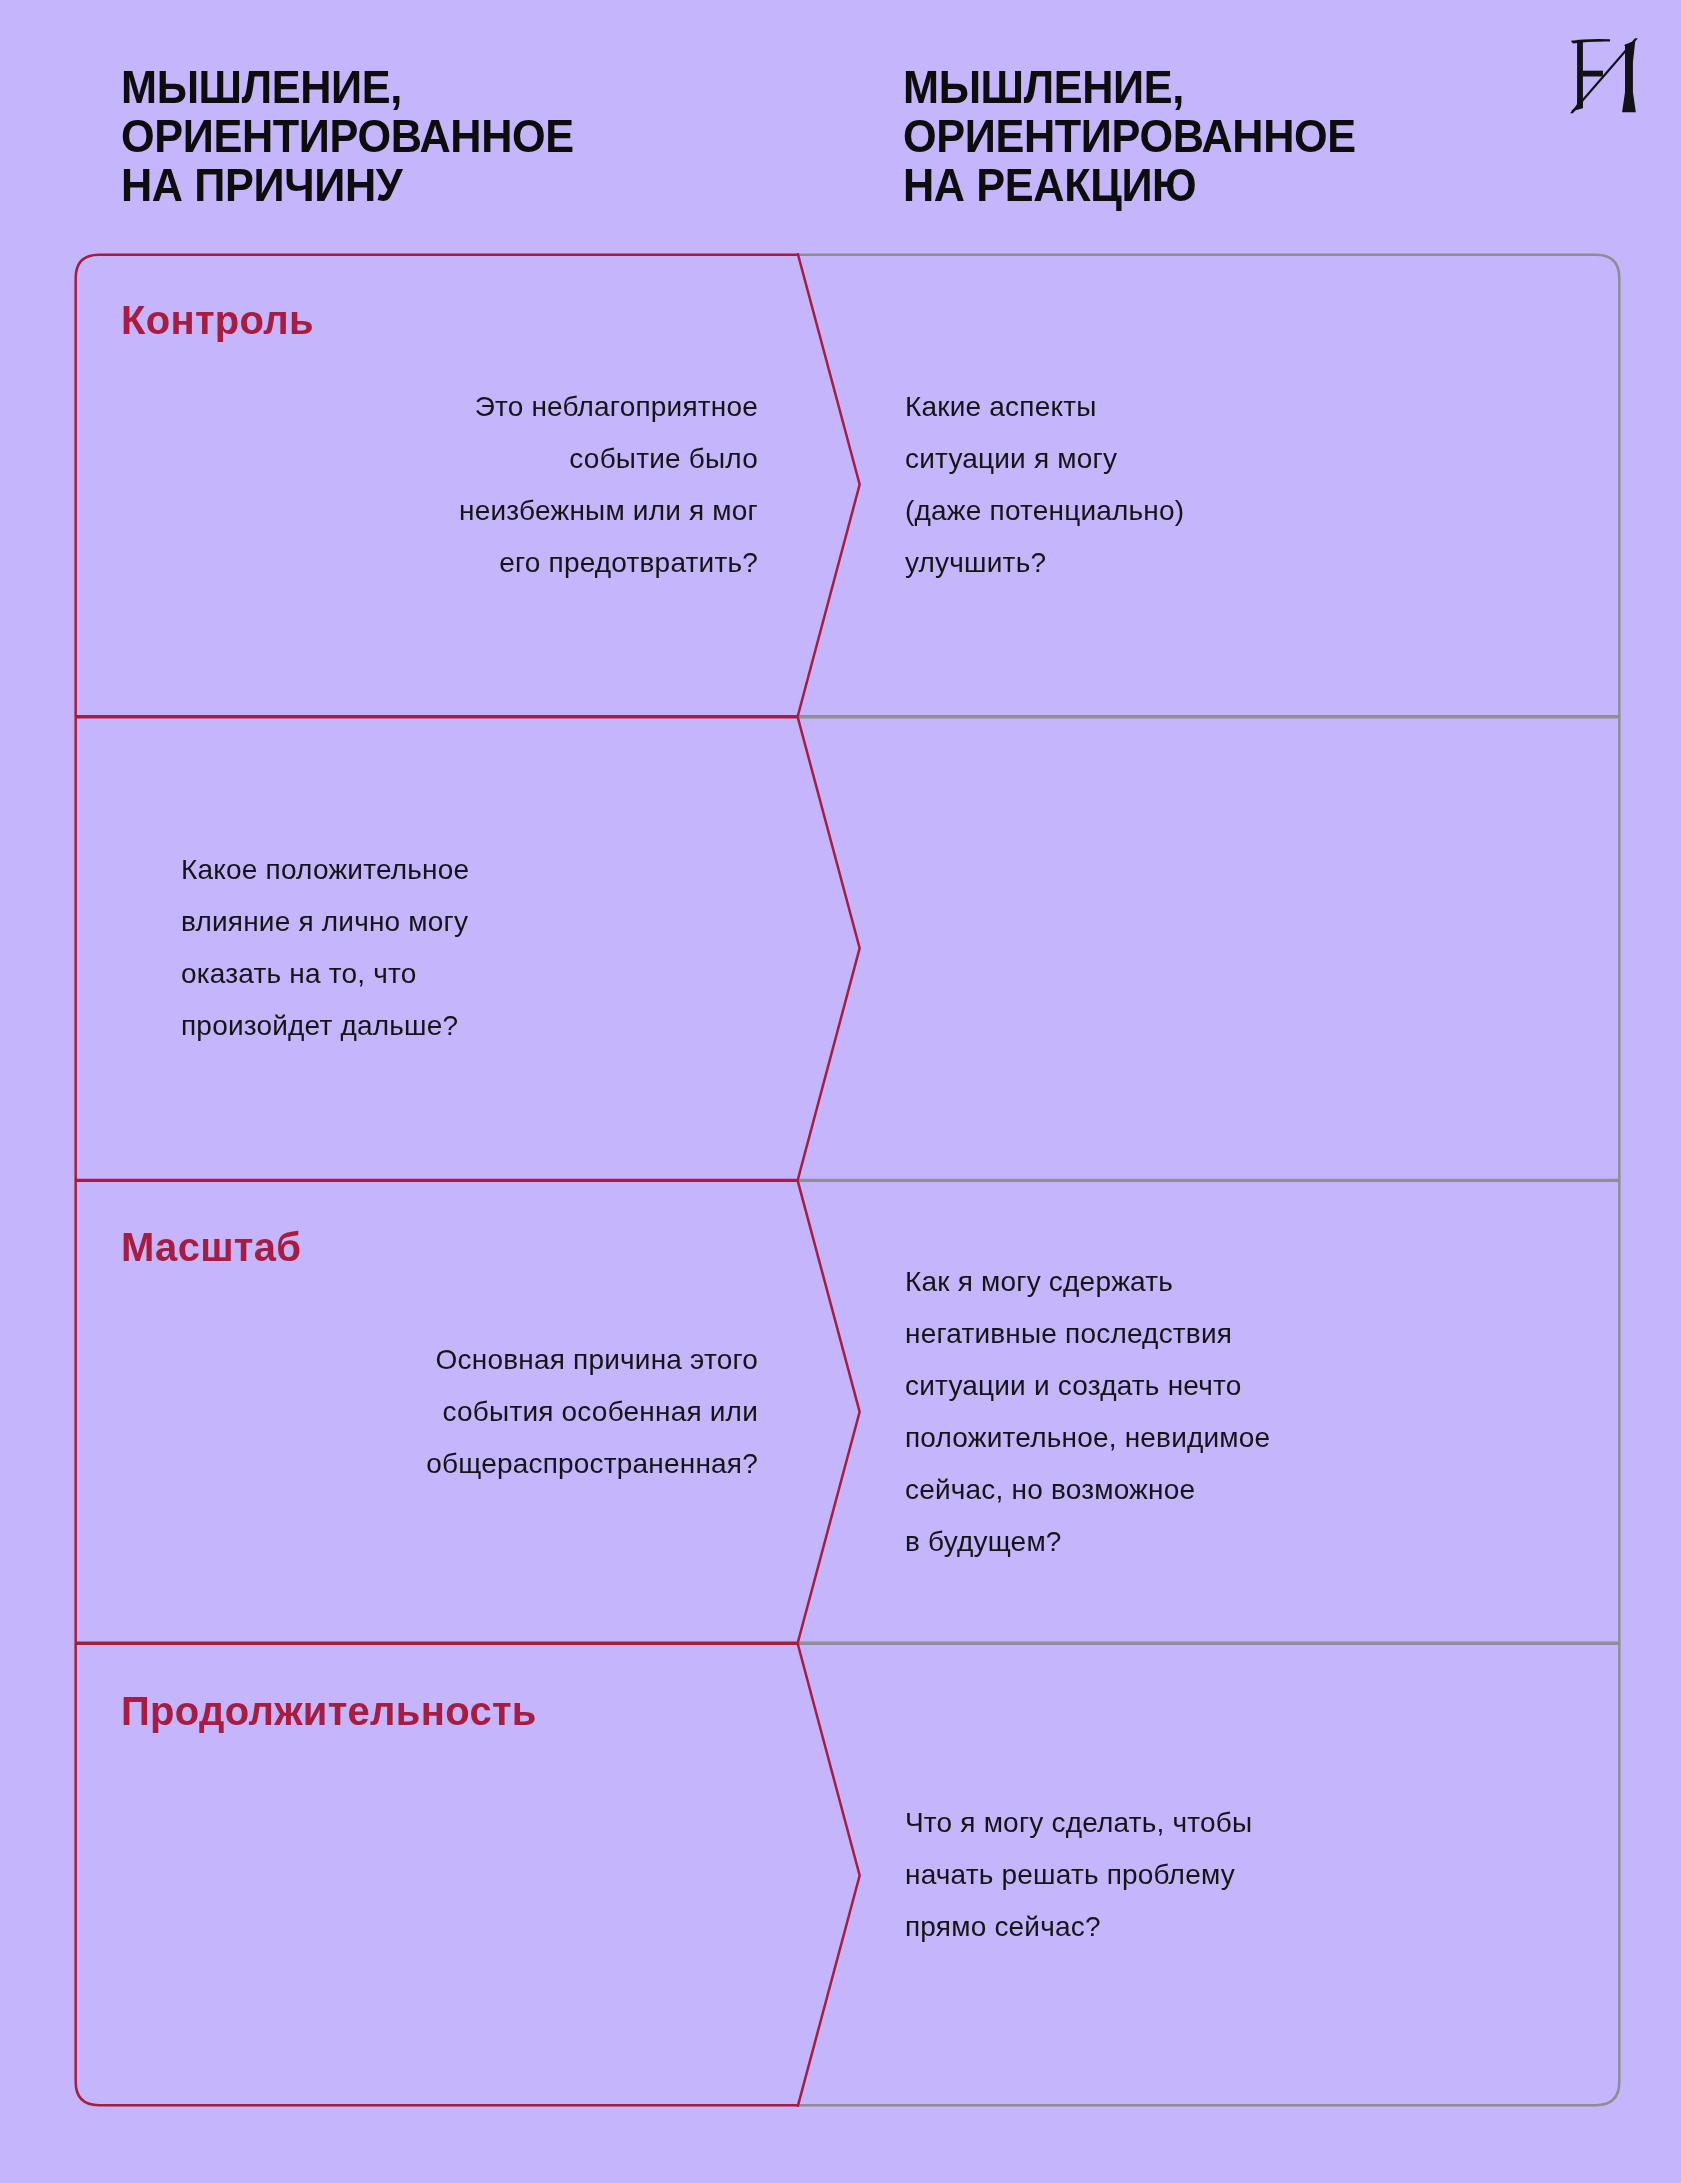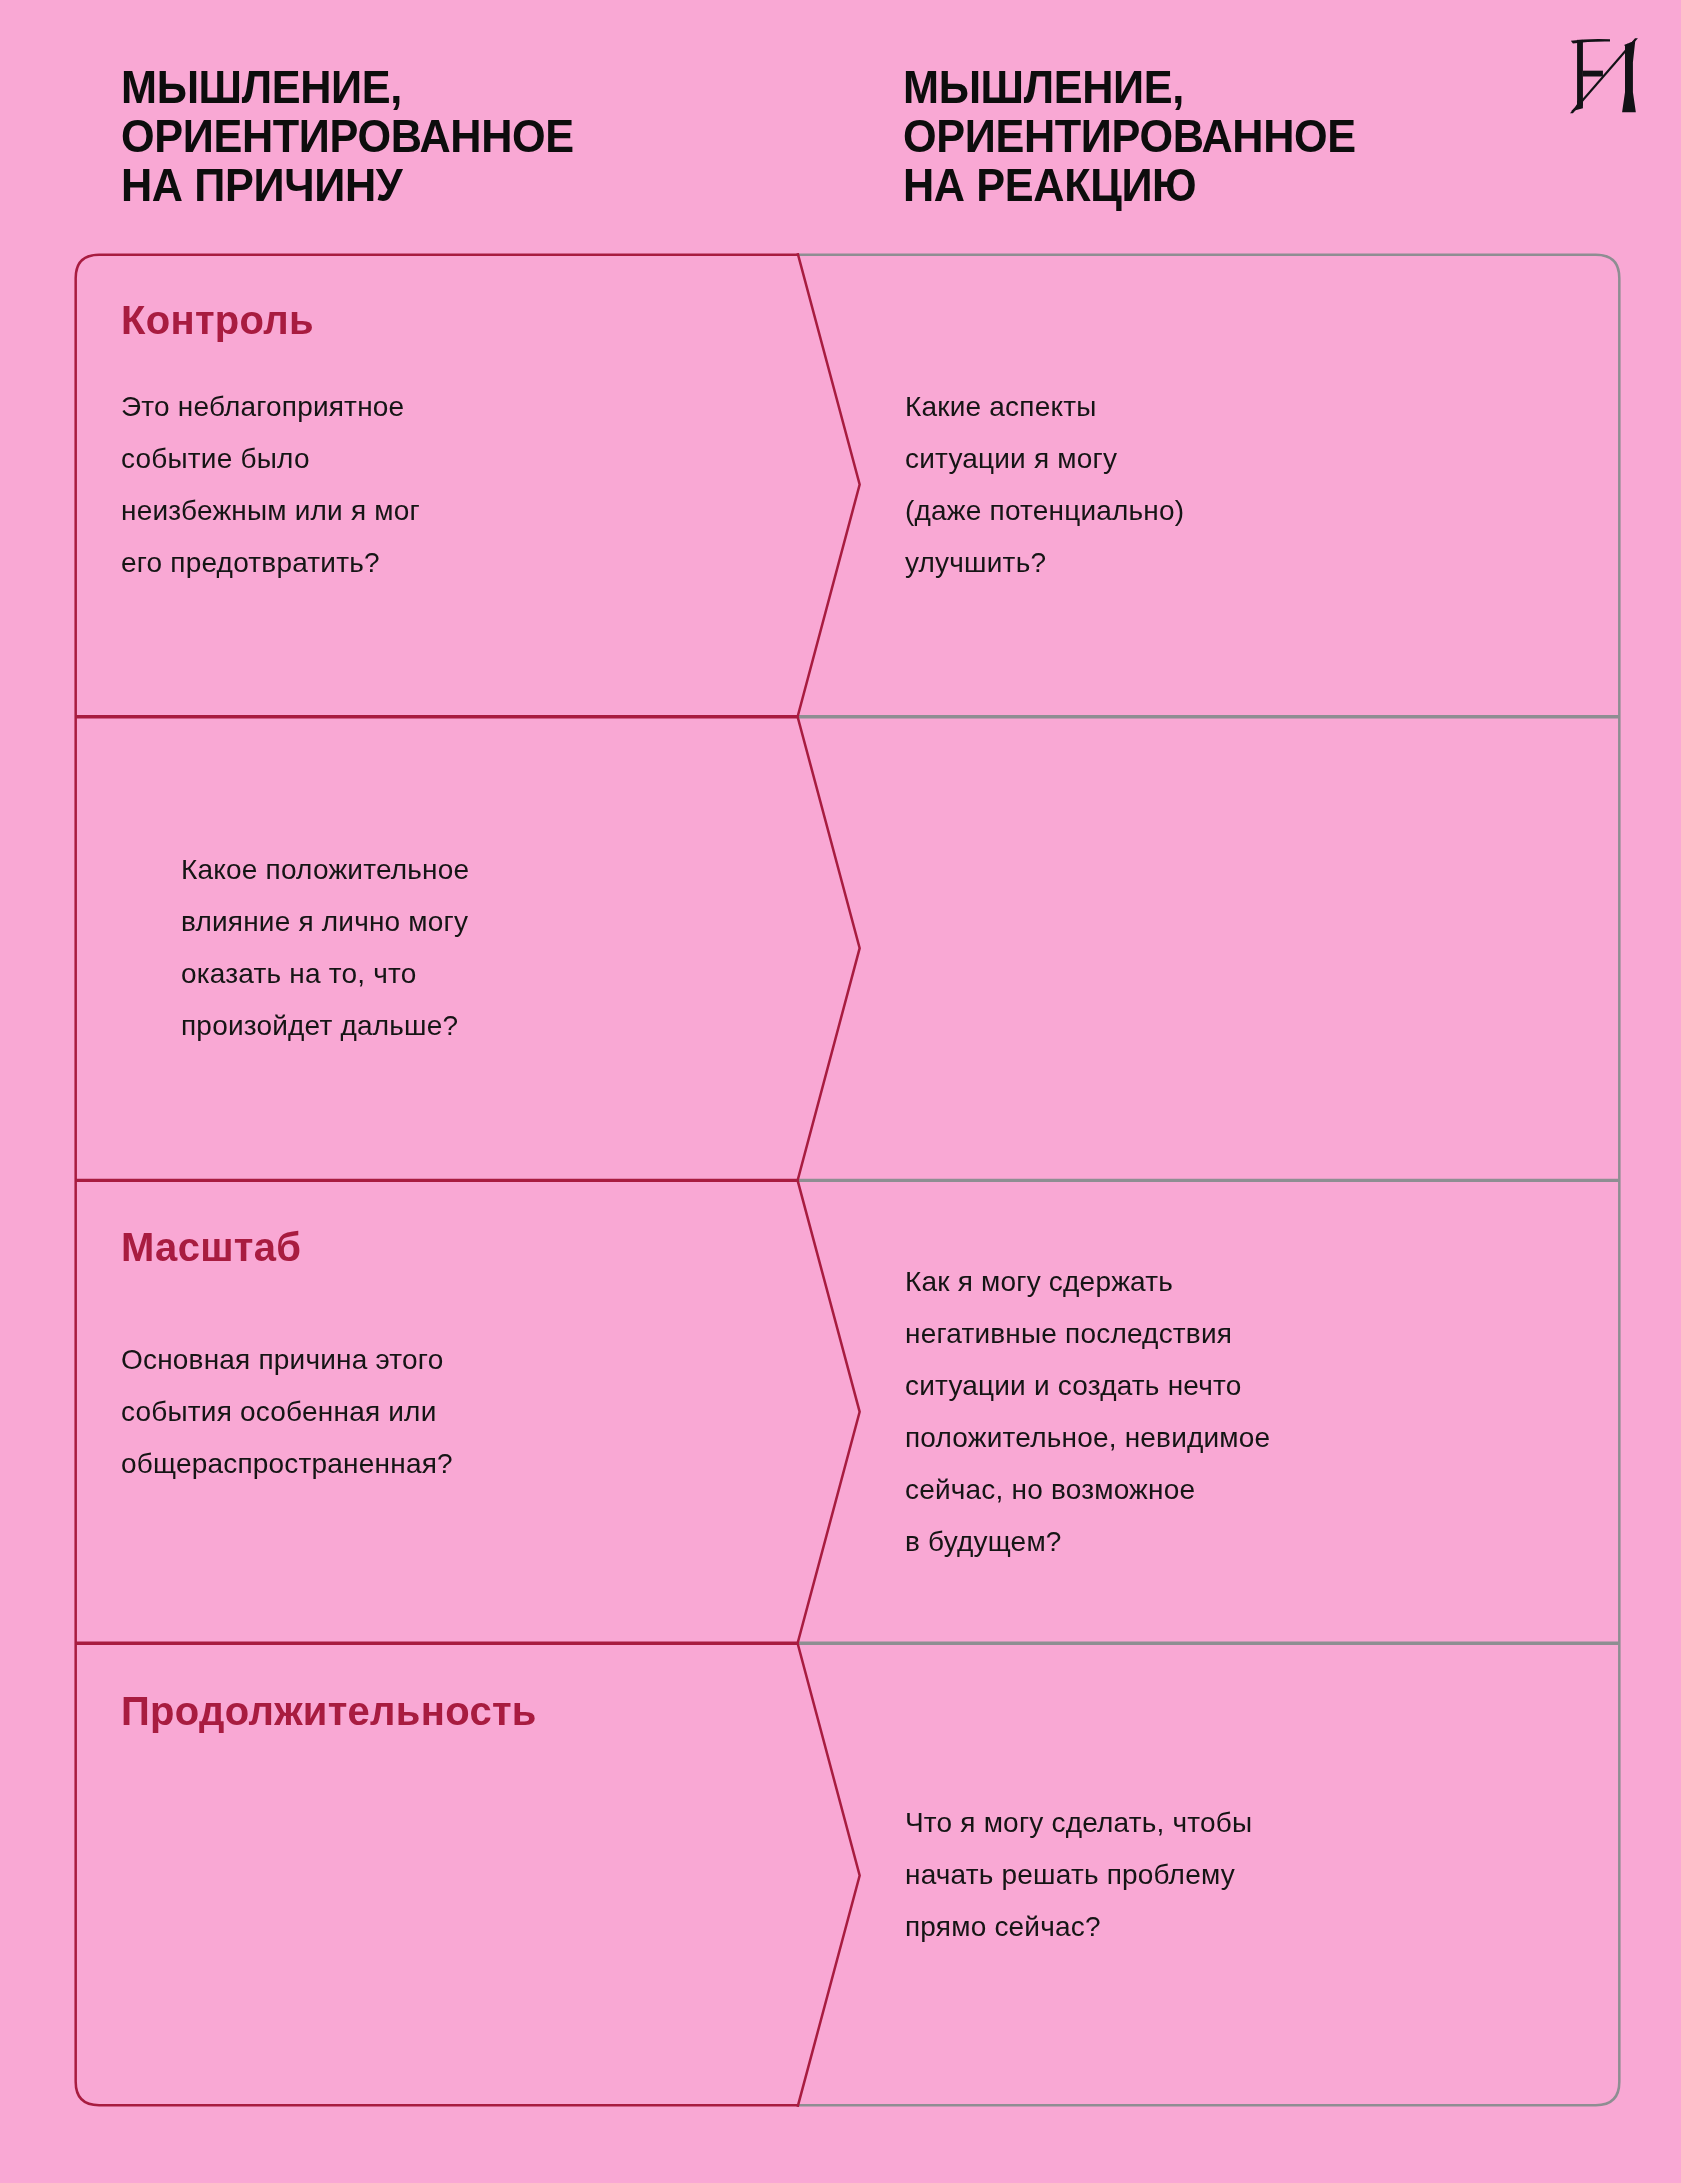--- a/index.html
+++ b/index.html
@@ -1,37 +1,37 @@
 <!DOCTYPE html>
 <html style="font-size:13.4px"><head>
 <meta charset="utf-8">
 <style>
   html,body { margin:0; padding:0; background:#ECEBF1; }
   .page {
     position:relative; width:1682px; height:2183px;
-    background:#f9a8d4; overflow:hidden;
+    background:#c4b5fd; overflow:hidden;
     font-family:"Liberation Sans", sans-serif;
   }
   .col-title {
     position:absolute; top:62px; margin:0;
     font-size:47px; line-height:49px; font-weight:700;
     color:#0d0d0d; white-space:pre-line; letter-spacing:-0.4px;
     transform:scaleX(0.92); transform-origin:left top;
   }
   .col-title.cause { left:121px; }
   .col-title.reaction { left:903px; }
   .logo { position:absolute; left:1570px; top:37px; width:70px; height:79px; }
   .panel {
     position:absolute; left:74px; top:253px; width:1547px; height:1854px;
     display:flex; flex-direction:column;
   }
   .lines { position:absolute; left:0; top:0; width:1547px; height:1854px; pointer-events:none; }
   .row { flex:1; display:flex; position:relative; }
   .cell { position:relative; display:flex; flex-direction:column; justify-content:center; box-sizing:border-box; }
-  .cell.cause { width:724px; padding:0 40px 0 47px; }
+  .cell.cause { width:724px; padding:0 40px 0 47px;text-align:right; }
   .cell.reaction { flex:1; padding:0 67px 0 107px; }
   .category {
     position:absolute; top:45px; left:47px; margin:0;
     font-size:40px; font-weight:700; color:#A81C40; letter-spacing:0.3px;
   }
   .question {
     margin:0; font-size:28px; line-height:52px; color:#151515;
     white-space:pre-line; letter-spacing:0.2px;
   }
 </style>

